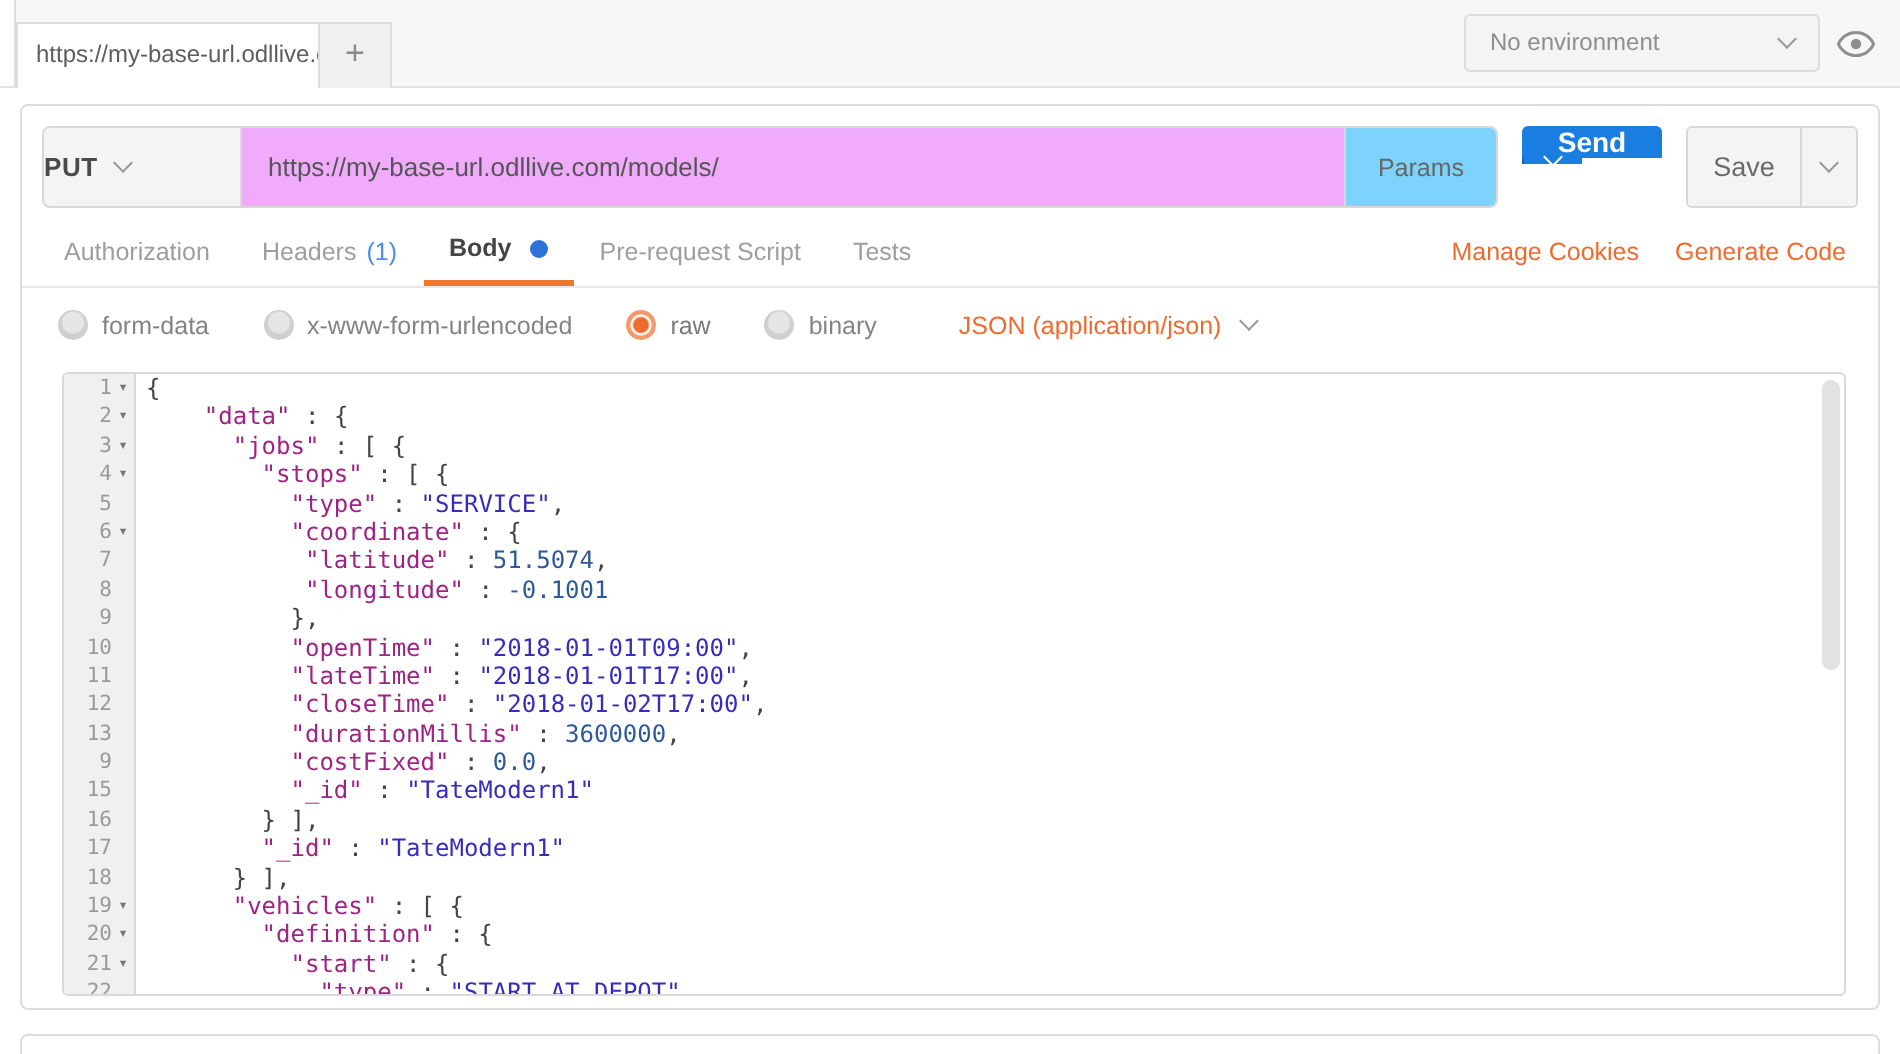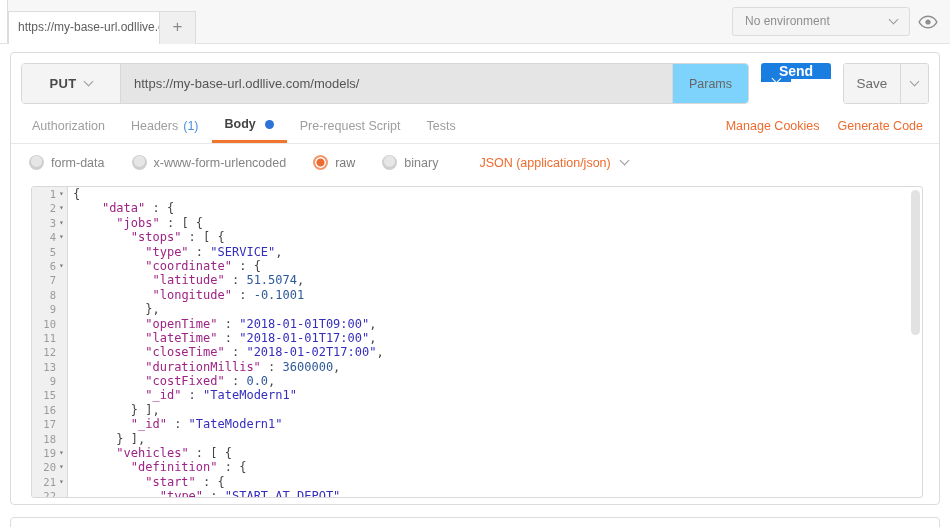--- a/index.html
+++ b/index.html
@@ -31,23 +31,23 @@
   .chev.white { border-color:#fff; }
 
   
   .panel { position:absolute; left:10px; top:52px; width:930px; height:453px;
     background:#fff; border:1px solid #dcdcdc; border-radius:4px; }
 
   .req-row { display:flex; margin:10px 10px 4px 10px; height:41px; }
   .url-group { display:flex; flex:1; border:1px solid #d8d8d8; border-radius:4px;
     overflow:hidden; }
   .method-btn { width:99px; background:#f4f4f4; border-right:1px solid #d8d8d8;
-    display:flex; align-items:center; justify-content:center; gap:9px;
+    display:flex; align-items:center; gap:9px;
     font-size:13px; font-weight:bold; color:#4a4a4a; letter-spacing:.3px; }
-  .url-input { flex:1; border:none; background:#e5e5e5; font-size:13px; color:#555;
+  .url-input { flex:1; border:none; background:#f0abfc; font-size:13px; color:#555;
     padding:0 13px; outline:none; font-family:"Liberation Sans", sans-serif; }
   .params-btn { width:76px; background:#7dd3fc; border-left:1px solid #d8d8d8;
     font-size:12.5px; color:#666; display:flex; align-items:center; justify-content:center; }
   .send-group { display:flex; margin-left:12px; border-radius:3px; overflow:hidden;flex-direction:column; }
   .send-main { width:70px; background:#1a7de0; color:#fff; font-size:14px; font-weight:bold;
     display:flex; align-items:center; justify-content:center; }
   .send-caret { width:30px; background:#1a7de0; border-left:1px solid rgba(0,0,0,0.18);
     display:flex; align-items:center; justify-content:center; }
   .save-group { display:flex; margin-left:12px; border:1px solid #d8d8d8;
     border-radius:3px; overflow:hidden; }

